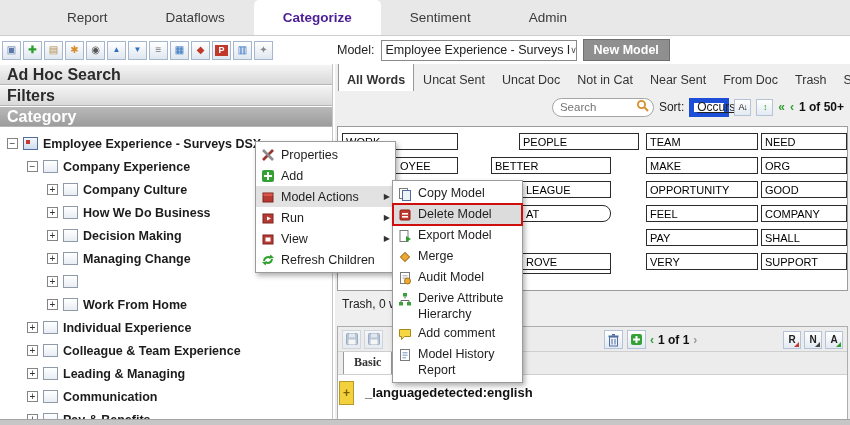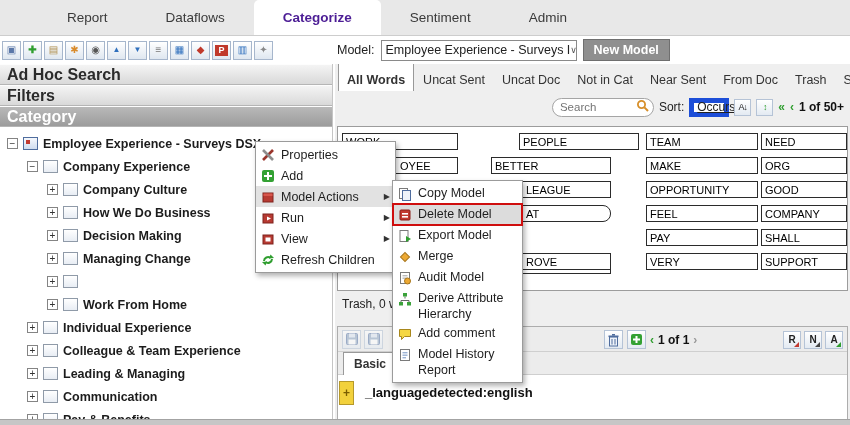--- a/index.html
+++ b/index.html
@@ -87,21 +87,21 @@
   .dicon.dim { opacity: .55; }
   .doc-center { position: absolute; left: 266px; top: 0; height: 25px; display: flex; align-items: center; gap: 4px; }
   .doc-right { position: absolute; right: 4px; top: 0; height: 25px; display: flex; align-items: center; gap: 3px; }
   .rna { position: relative; width: 18px; height: 18px; border: 1px solid #b5c3d6; background: linear-gradient(#fff, #e3eaf2);
     font-size: 10px; font-weight: bold; color: #222; display: flex; align-items: center; justify-content: center; cursor: pointer; }
   .rna::after { content: ""; position: absolute; right: 1px; bottom: 1px; width: 0; height: 0;
     border-left: 5px solid transparent; border-bottom: 5px solid #888; }
   .rna.r::after { border-bottom-color: #c23a30; }
   .rna.n::after { border-bottom-color: #444; }
   .rna.a::after { border-bottom-color: #2f9e2f; }
-  .doc-tabs { height: 23px; background: #ececec; display: flex; align-items: flex-start; padding-left: 5px; border-bottom: 1px solid #cfcfcf; }
+  .doc-tabs { height: 23px; background: #ececec; display: flex; align-items: flex-end; padding-left: 5px; border-bottom: 1px solid #cfcfcf; font-family: Liberation Serif, serif; }
   .dtab { padding: 4px 10px; font-size: 12px; color: #333; cursor: pointer; }
   .dtab.active { background: #fff; border: 1px solid #999; border-bottom: none; font-weight: bold; }
   .doc-content { display: flex; align-items: flex-start; gap: 11px; padding: 6px 0 0 1px; }
   .yellowplus { width: 15px; height: 24px; background: #f2d13c; border: 1px solid #b6992a; color: #7a5e00;
     display: flex; align-items: center; justify-content: center; font-weight: bold; font-size: 12px; cursor: pointer; }
   .doc-text { font-size: 13px; font-weight: bold; color: #111; padding-top: 4px; }
 
   
   .ctx { position: absolute; left: 255px; top: 141px; width: 141px; background: #fff; border: 1px solid #9b9b9b;
     box-shadow: 2px 3px 5px rgba(0,0,0,.3); z-index: 20; padding: 2px 0; }

